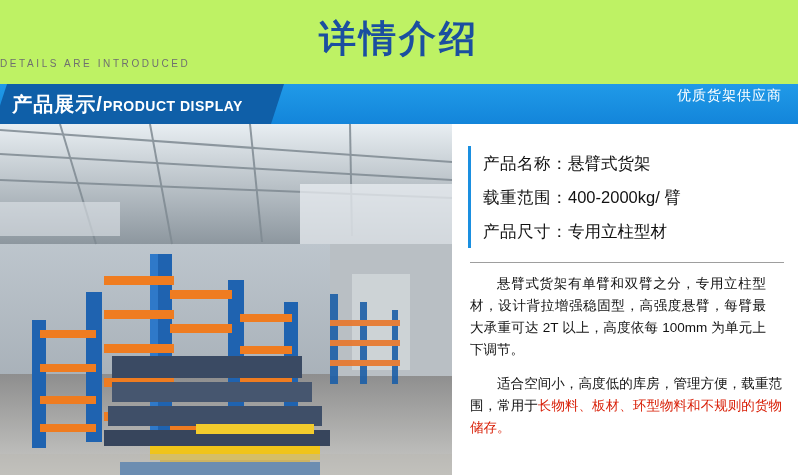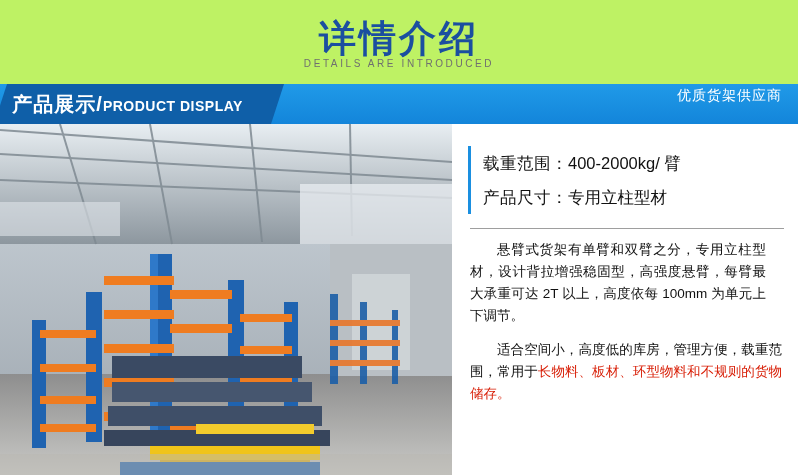--- a/index.html
+++ b/index.html
@@ -27,21 +27,20 @@
     text-align:center;
     font-size:37px;
     font-weight:bold;
     color:#1b4fa0;
     letter-spacing:3px;
     font-family:"Liberation Sans", sans-serif;
   }
   .header-sub{
     position:absolute;
     left:0;right:0;top:58px;
-    text-align:center;
     font-size:10px;
     color:#6f6f6f;
     letter-spacing:2.6px;
     font-family:"Liberation Sans", sans-serif;
   }
   
   .bluebar{
     position:absolute;
     left:0;top:84px;width:798px;height:40px;
     background:#1a8fe0;
@@ -257,20 +256,23 @@
         <rect x="120" y="338" width="200" height="13" fill="#1f63b0"></rect>
 
         <rect x="0" y="330" width="452" height="21" fill="#b9b7b1" opacity="0.5"></rect>
       </svg>
     </div>
 
     <div class="info">
 
       <div class="spec">
         <div class="spec-row">
+          <span class="label">产品名称：</span><span class="value">悬臂式货架</span>
+        </div>
+        <div class="spec-row">
           <span class="label">载重范围：</span><span class="value">400-2000kg/ 臂</span>
         </div>
         <div class="spec-row">
           <span class="label">产品尺寸：</span><span class="value">专用立柱型材</span>
         </div>
       </div>
 
       <div class="divider"></div>
 
       <p class="para">悬臂式货架有单臂和双臂之分，专用立柱型材，设计背拉增强稳固型，高强度悬臂，每臂最大承重可达 2T 以上，高度依每 100mm 为单元上下调节。</p>

